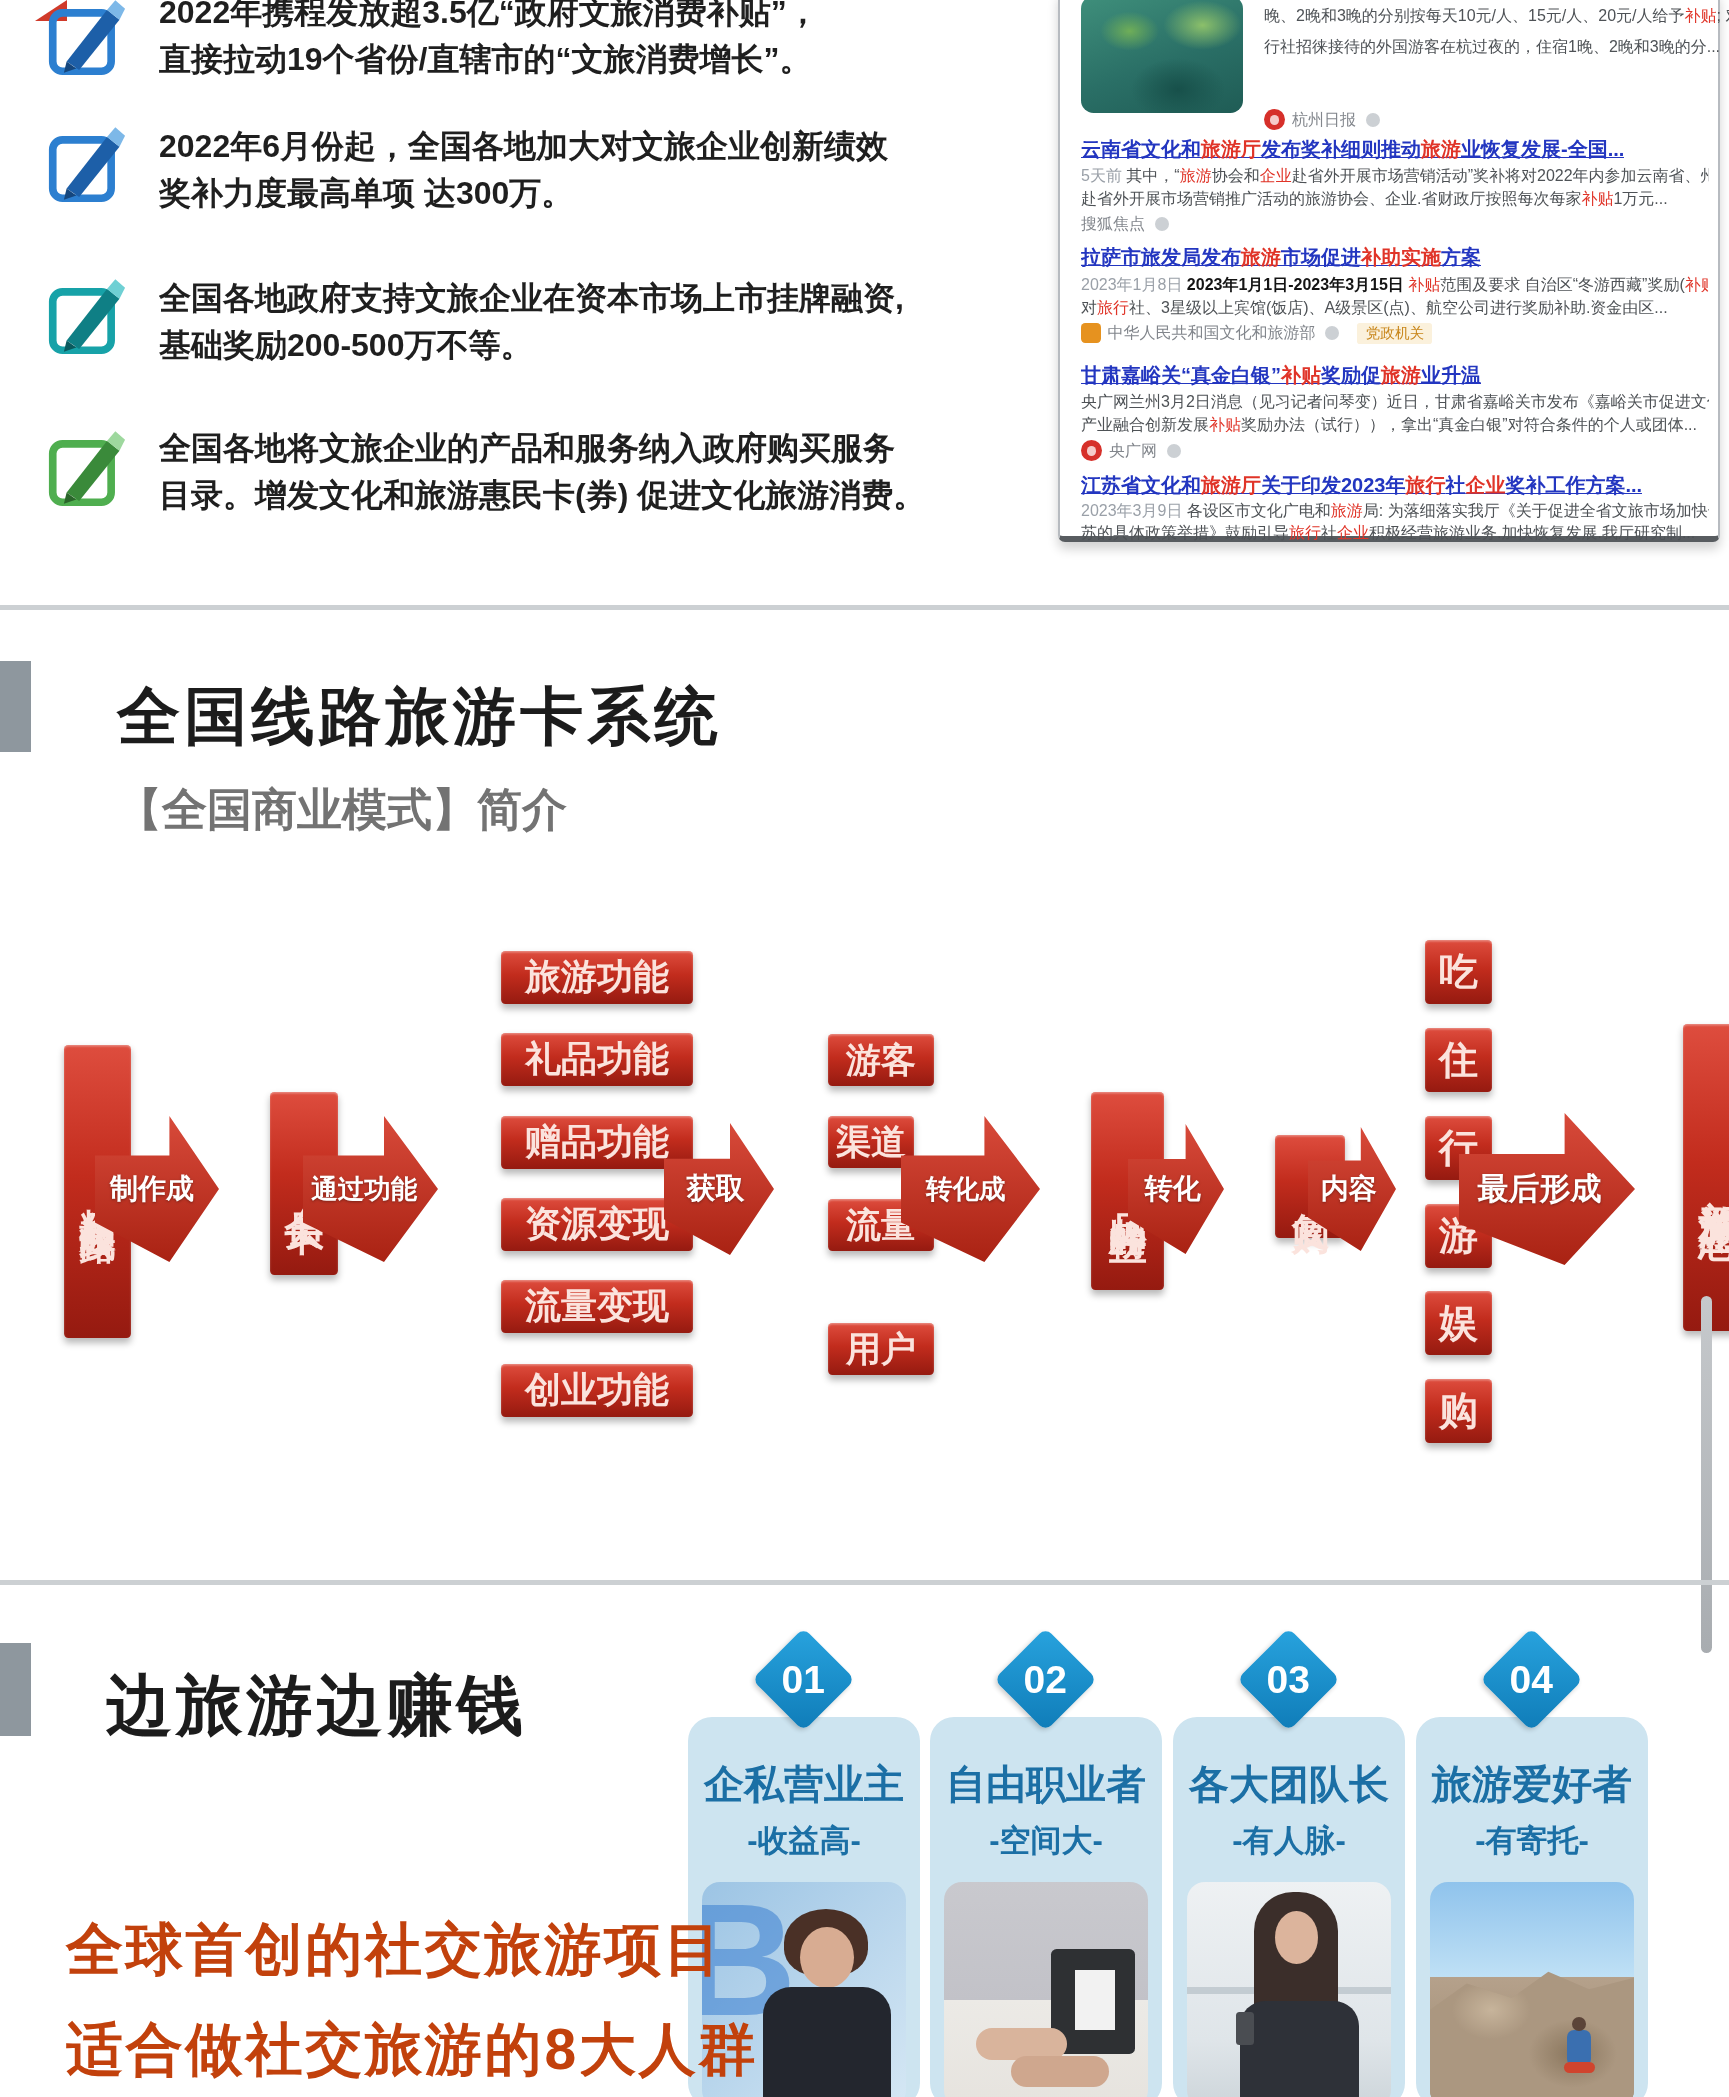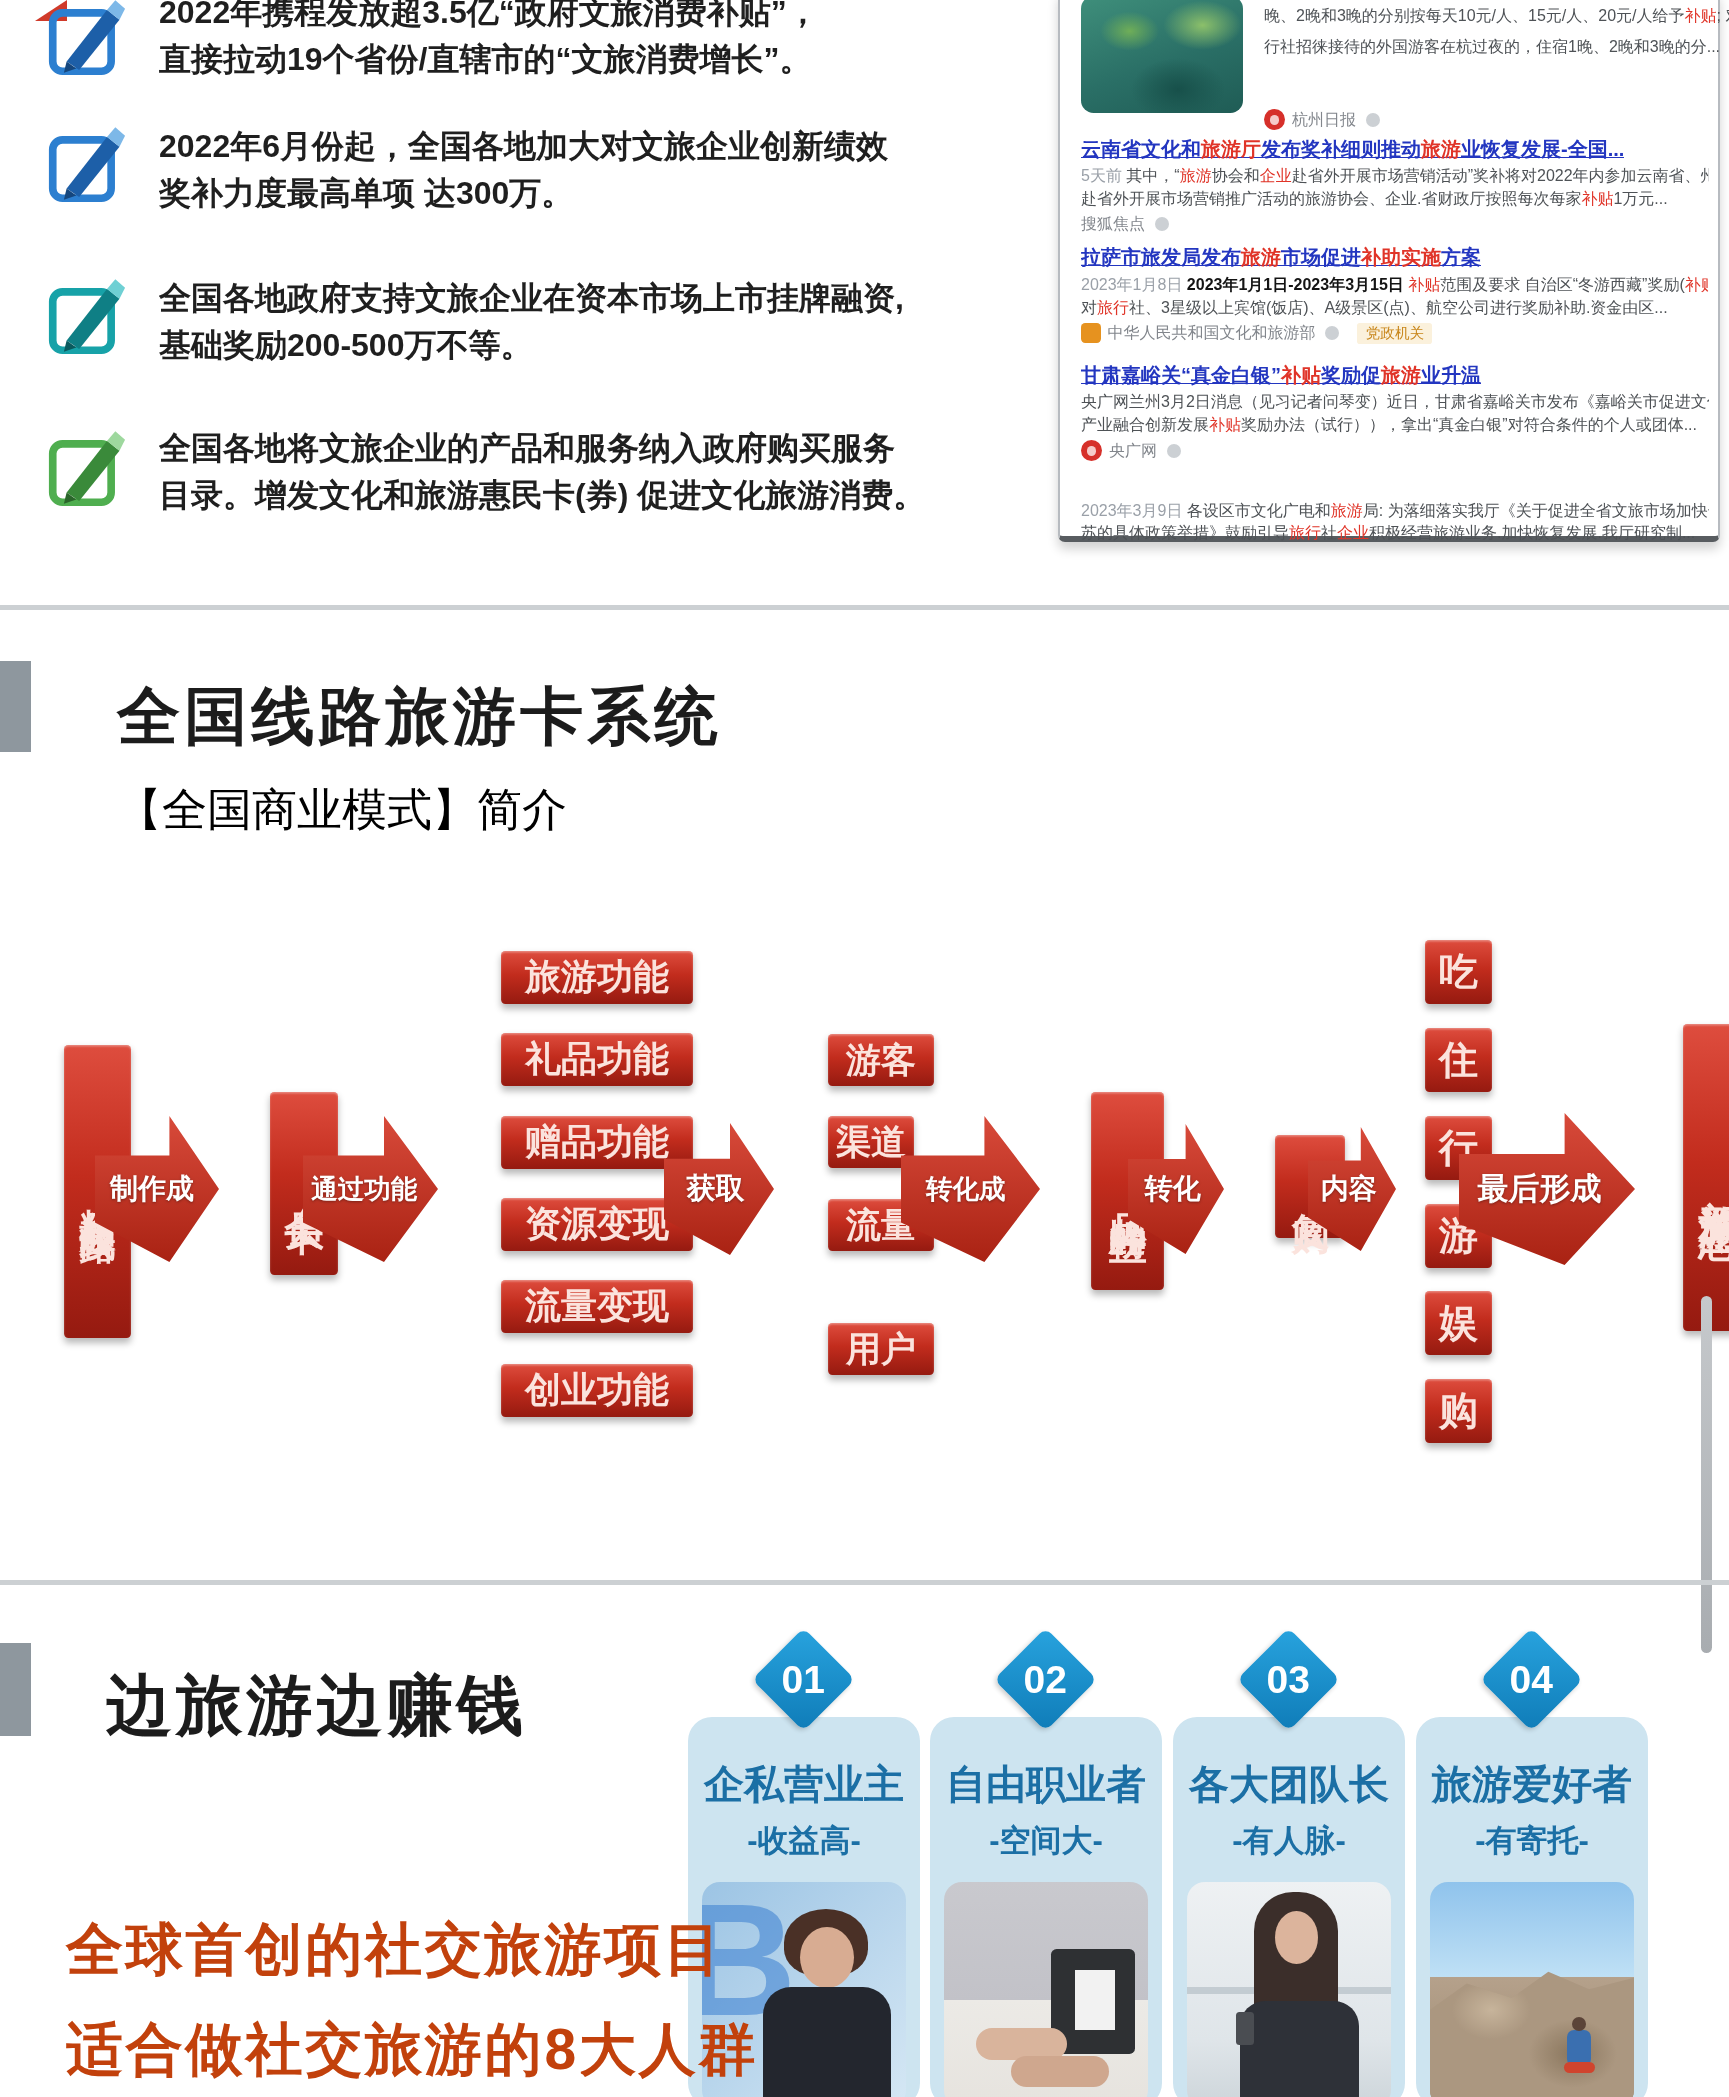--- a/index.html
+++ b/index.html
@@ -38,21 +38,21 @@
          vertical-align:-1.4px;margin-left:9.8px;}
   .tag{color:#c8861b;background:#fbf1dc;font-size:14.6px;padding:2.1px 8.4px;border-radius:2.8px;margin-left:18px;}
   .seg-red{color:#e03428;}
   .seg-date{color:#9aa0a8;}
   .seg-bold{color:#141414;font-weight:700;}
 
   
   .divider{position:absolute;left:0;width:1729px;height:4.9px;background:#ccd0d3;}
   .grayblock{position:absolute;left:0;width:31px;background:#8e979e;}
   .h-main{position:absolute;color:#1c1c1c;font-weight:600;letter-spacing:4.2px;white-space:nowrap;}
-  .h-red{position:absolute;color:#000000;font-weight:400;white-space:nowrap;}
+  .h-red{position:absolute;color:#737373;font-weight:700;white-space:nowrap;}
 
   
   .vbox,.hbox{position:absolute;background:linear-gradient(180deg,#de4d3e 0%,#c22c1d 45%,#951a10 100%);
         border-radius:4.2px;color:#fbe3dd;font-weight:700;display:flex;align-items:center;justify-content:center;
         box-shadow:0 4.9px 7px rgba(0,0,0,.28), inset 0 1.4px 2.1px rgba(255,255,255,.35);margin-left:44px;}
   .vbox{writing-mode:vertical-rl;text-orientation:upright;letter-spacing:4.2px;}
   .arrow{position:absolute;display:flex;align-items:center;justify-content:center;color:#ffffff;font-weight:700;
          background:linear-gradient(180deg,#d84a3a,#a92213);
          clip-path:polygon(0 27%,60% 27%,60% 0,100% 50%,60% 100%,0 73%);
          text-shadow:0 1.4px 2.8px rgba(0,0,0,.35);white-space:nowrap;}
@@ -172,20 +172,21 @@
     <div class="news-title" style="left:21px;top:252px"><span>拉萨市旅发局发布</span><span class="seg-red">旅游</span><span>市场促进</span><span class="seg-red">补助实施</span><span>方案</span></div>
     <div class="news-line" style="left:21px;top:283px"><span class="seg-date">2023年1月8日 </span><span class="seg-bold">2023年1月1日-2023年3月15日 </span><span class="seg-red">补贴</span><span>范围及要求 自治区“冬游西藏”奖励(</span><span class="seg-red">补贴</span></div>
     <div class="news-line" style="left:21px;top:306px"><span>对</span><span class="seg-red">旅行</span><span>社、3星级以上宾馆(饭店)、A级景区(点)、航空公司进行奖励补助.资金由区...</span></div>
     <div class="news-src" style="left:21px;top:331px"><span class="srcsq"></span><span>中华人民共和国文化和旅游部</span><span class="badge"></span><span class="tag">党政机关</span></div>
 
     <div class="news-title" style="left:21px;top:370px"><span>甘肃嘉峪关“真金白银”</span><span class="seg-red">补贴</span><span>奖励促</span><span class="seg-red">旅游</span><span>业升温</span></div>
     <div class="news-line" style="left:21px;top:400px"><span>央广网兰州3月2日消息（见习记者问琴变）近日，甘肃省嘉峪关市发布《嘉峪关市促进文化</span></div>
     <div class="news-line" style="left:21px;top:423px"><span>产业融合创新发展</span><span class="seg-red">补贴</span><span>奖励办法（试行）），拿出“真金白银”对符合条件的个人或团体...</span></div>
     <div class="news-src" style="left:21px;top:448px"><span class="srcdot"></span><span>央广网</span><span class="badge"></span></div>
 
+    <div class="news-title" style="left:21px;top:480px"><span>江苏省文化和</span><span class="seg-red">旅游厅</span><span>关于印发2023年</span><span class="seg-red">旅行</span><span>社</span><span class="seg-red">企业</span><span>奖补工作方案...</span></div>
     <div class="news-line" style="left:21px;top:509px"><span class="seg-date">2023年3月9日 </span><span>各设区市文化广电和</span><span class="seg-red">旅游</span><span>局: 为落细落实我厅《关于促进全省文旅市场加快全面复</span></div>
     <div class="news-line" style="left:21px;top:531px"><span>苏的具体政策举措》鼓励引导</span><span class="seg-red">旅行</span><span>社</span><span class="seg-red">企业</span><span>积极经营旅游业务.加快恢复发展.我厅研究制...</span></div>
 
   </div>
 
   <div class="divider" style="top:605px"></div>
 
   <div class="grayblock" style="top:661px;height:91px"></div>
   <div class="h-main" style="left:117px;top:674px;font-size:63px">全国线路旅游卡系统</div>
   <div class="h-red" style="left:117px;top:780px;font-size:45px">【全国商业模式】简介</div>

